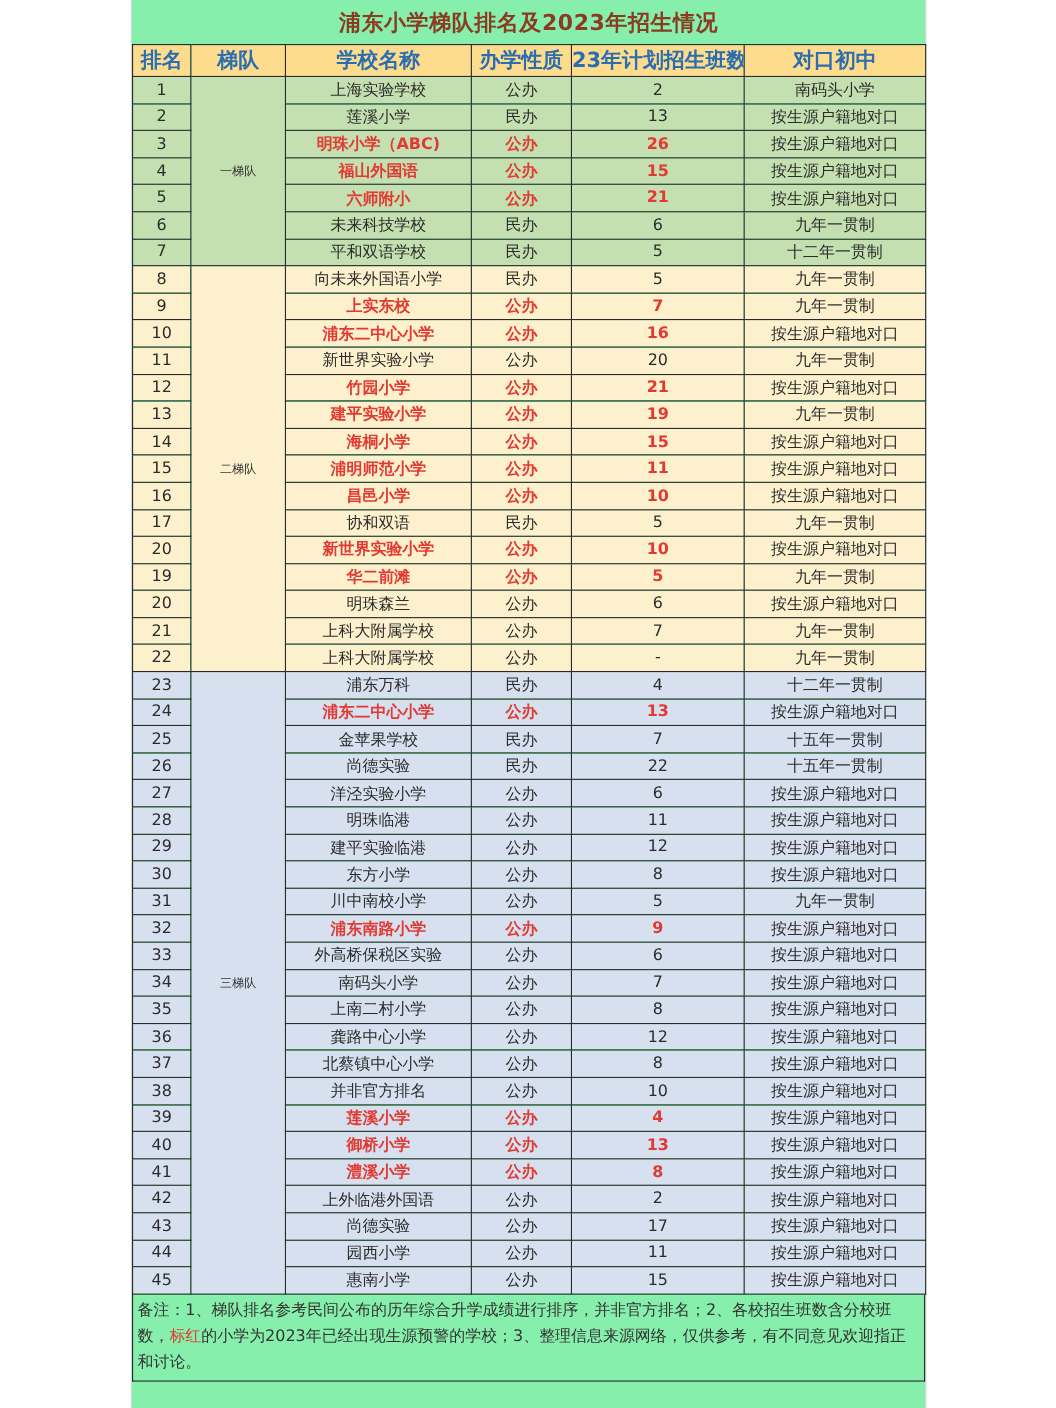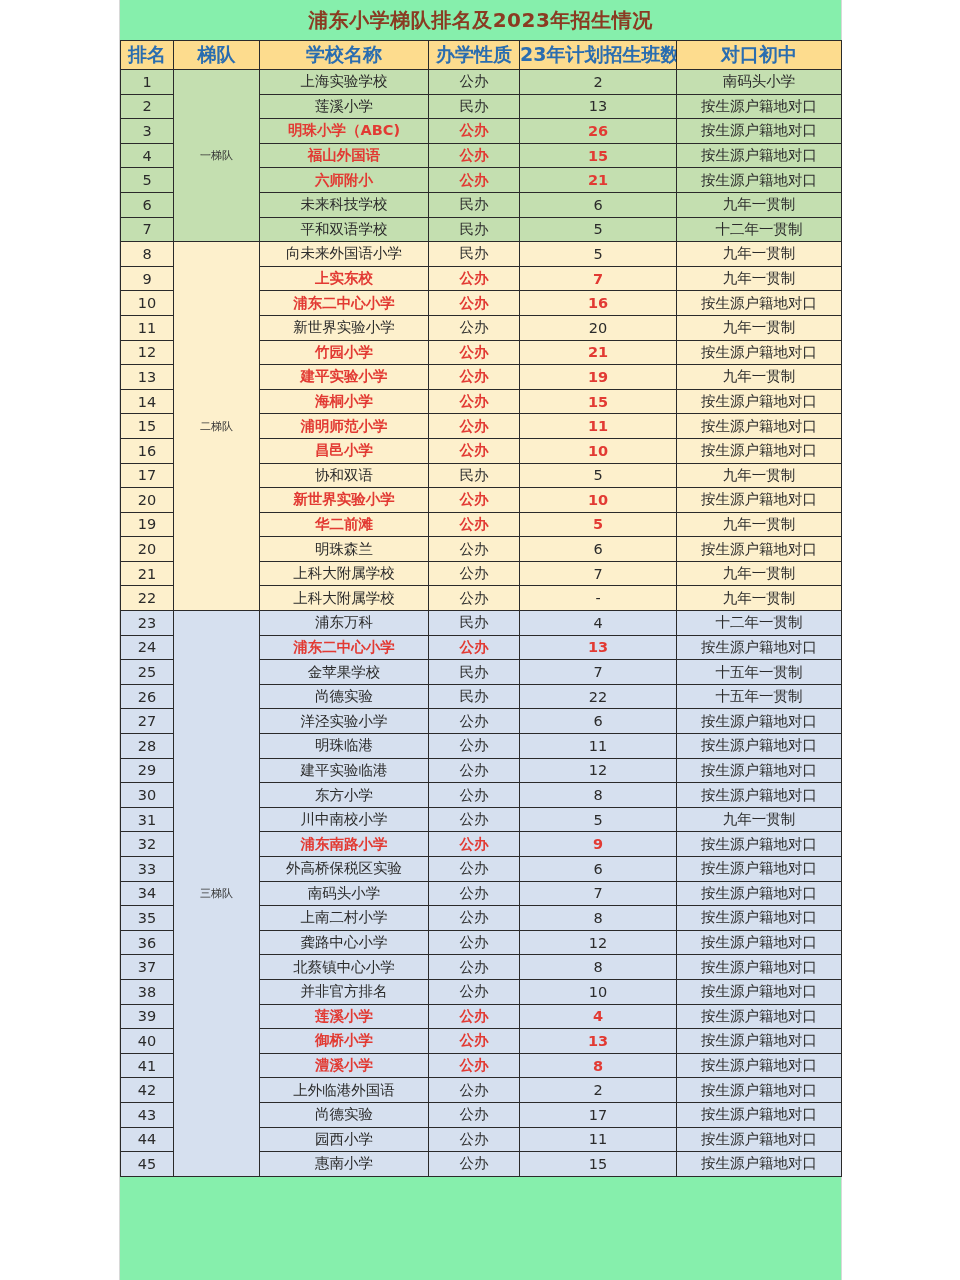--- a/index.html
+++ b/index.html
@@ -363,13 +363,14 @@
         </tr>
         <tr class="t3">
           <td>45</td>
           <td>惠南小学</td>
           <td>公办</td>
           <td>15</td>
           <td>按生源户籍地对口</td>
         </tr>
       </tbody>
   </table>
+  <div id="note"><span>备注：1、梯队排名参考民间公布的历年综合升学成绩进行排序，并非官方排名；2、各校招生班数含分校班数，</span><span class="hl">标红</span><span>的小学为2023年已经出现生源预警的学校；3、整理信息来源网络，仅供参考，有不同意见欢迎指正和讨论。</span></div>
 </div>
 
 </body></html>

